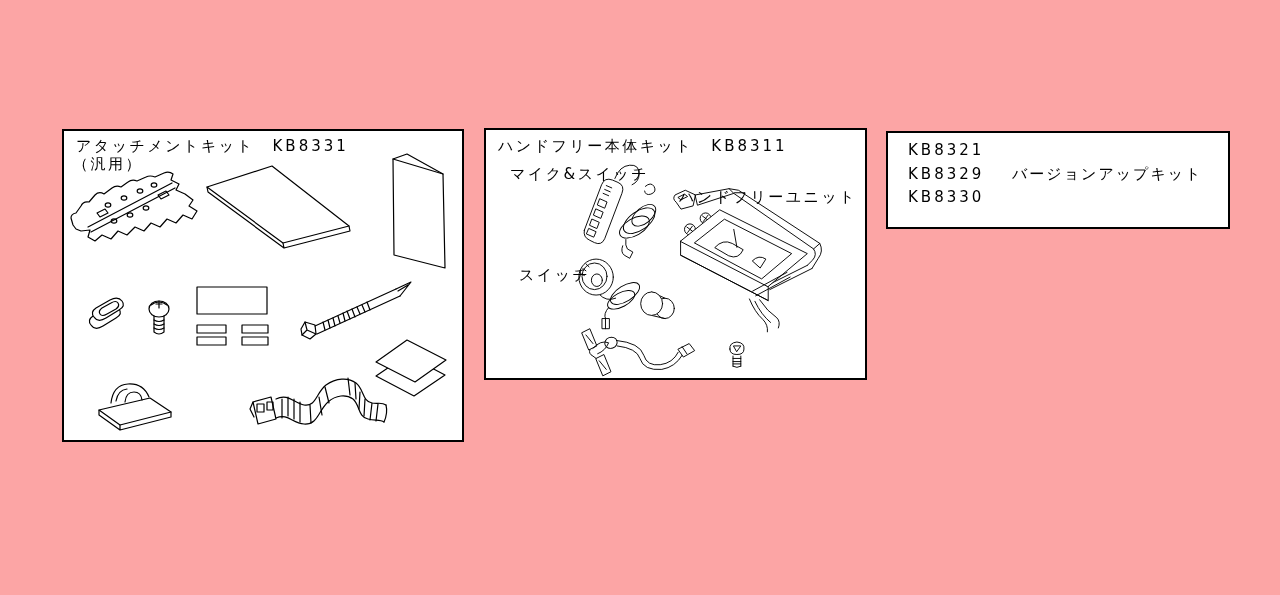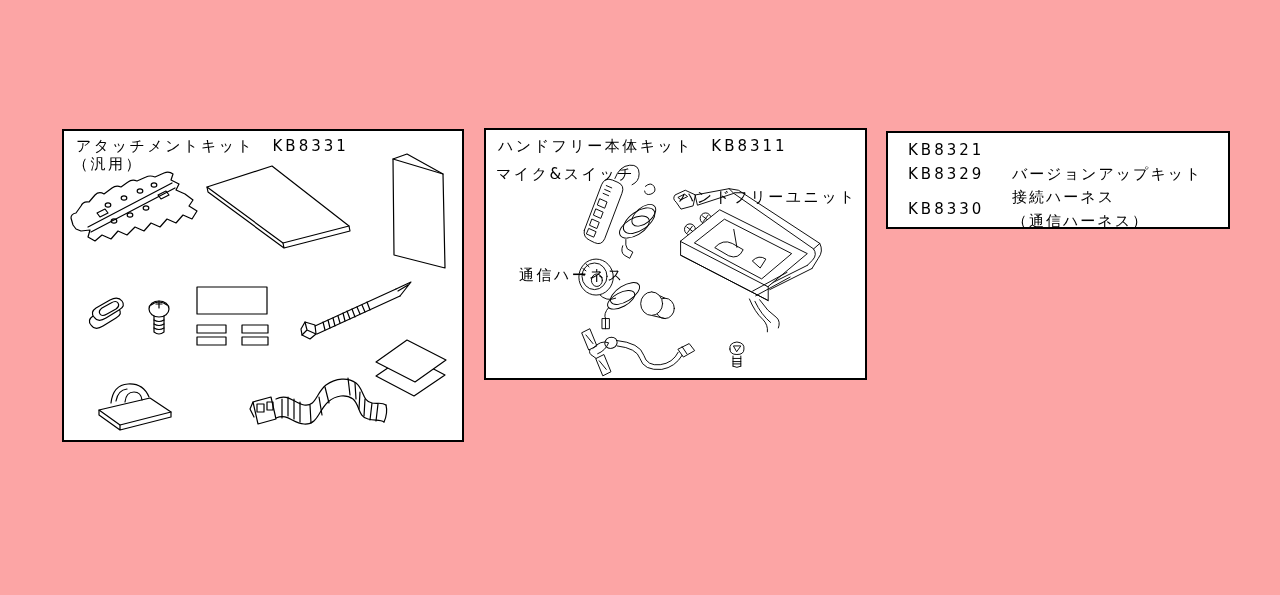--- a/index.html
+++ b/index.html
@@ -124,23 +124,23 @@
         <path d="M322,274 Q324,282 320,291"></path>
         <path d="M218,268 L218,287 M224,266 L224,285 M230,268 L230,288 M236,271 L236,291 M246,274 L247,292 M255,266 L258,284 M261,256 L265,272 M284,247 L286,264 M291,252 L292,268 M296,261 L295,278 M301,268 L300,285 M308,272 L306,289 M314,273 L312,290"></path>
       </g>
     </svg>
   </div>
 
   <div class="box box-handsfree">
     <div class="kit-title" style="left:12px;top:7px;">
       <span>ハンドフリー本体キット</span><span class="kit-code">KB8311</span>
     </div>
-    <div class="sub-label" style="left:10px;top:35px;">マイク&amp;スイッチ</div>
+    <div class="sub-label" style="left:24px;top:35px;">マイク&amp;スイッチ</div>
     <div class="sub-label" style="left:193px;top:58px;">ハンドフリーユニット</div>
-    <div class="sub-label" style="left:33px;top:136px;">通信ハーネス</div>
+    <div class="sub-label" style="left:33px;top:136px;">スイッチ</div>
 
     <svg class="line-art" viewBox="0 0 379 317">
 
       <g>
         <path d="M112,62 Q118,46 131,45 Q143,44 143,56 Q143,66 134,70"></path>
         <ellipse cx="143" cy="116" rx="23" ry="12" transform="rotate(-35 143 116)"></ellipse>
         <ellipse cx="137" cy="124" rx="21" ry="11" transform="rotate(-30 137 124)"></ellipse>
         <ellipse cx="149" cy="109" rx="18" ry="10" transform="rotate(-40 149 109)"></ellipse>
         <path d="M151,72 Q158,66 162,72 Q166,79 158,82 Q151,84 150,78"></path>
         <path d="M126,140 Q125,148 128,152 L135,156 L131,164 L124,160 Q119,156 122,148"></path>
@@ -216,21 +216,17 @@
       </div>
       <div class="plist-row">
         <span class="plist-code">KB8329</span>
         <span class="plist-text">
           <span class="plist-name">バージョンアップキット</span>
           <span class="plist-note"></span>
         </span>
       </div>
       <div class="plist-row">
         <span class="plist-code">KB8330</span>
-        <span class="plist-text">
-          <span class="plist-name">接続ハーネス</span>
-          <span class="plist-note">（通信ハーネス）</span>
-        </span>
       </div>
     </div>
   </div>
 
 </div>
 
 </body></html>

